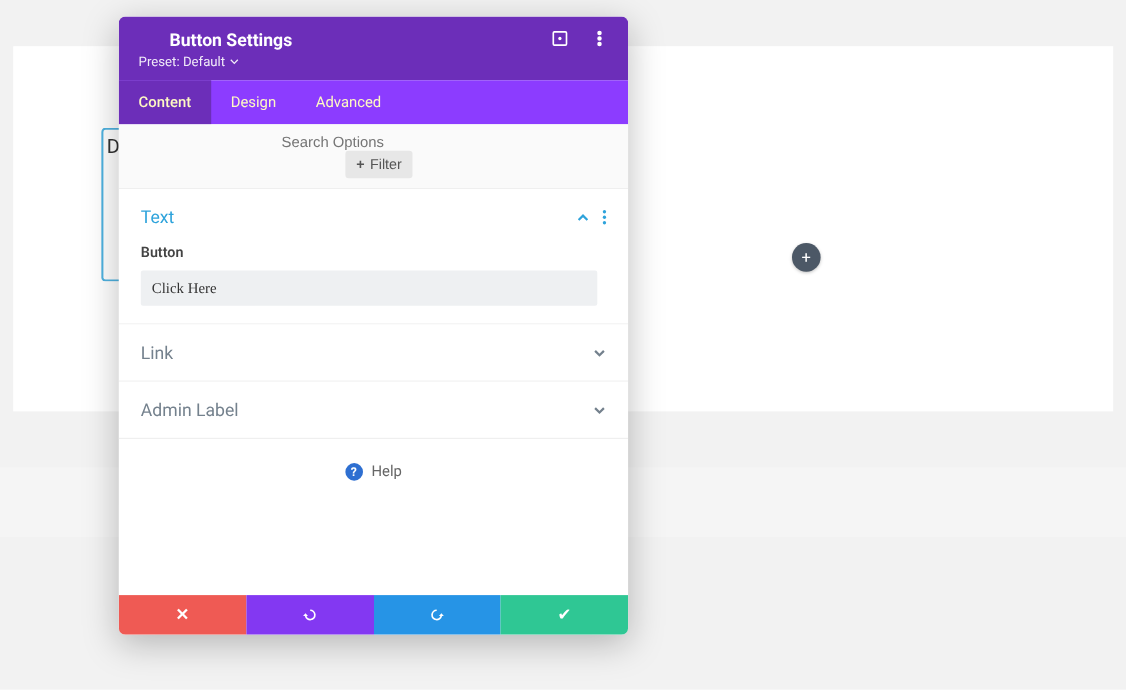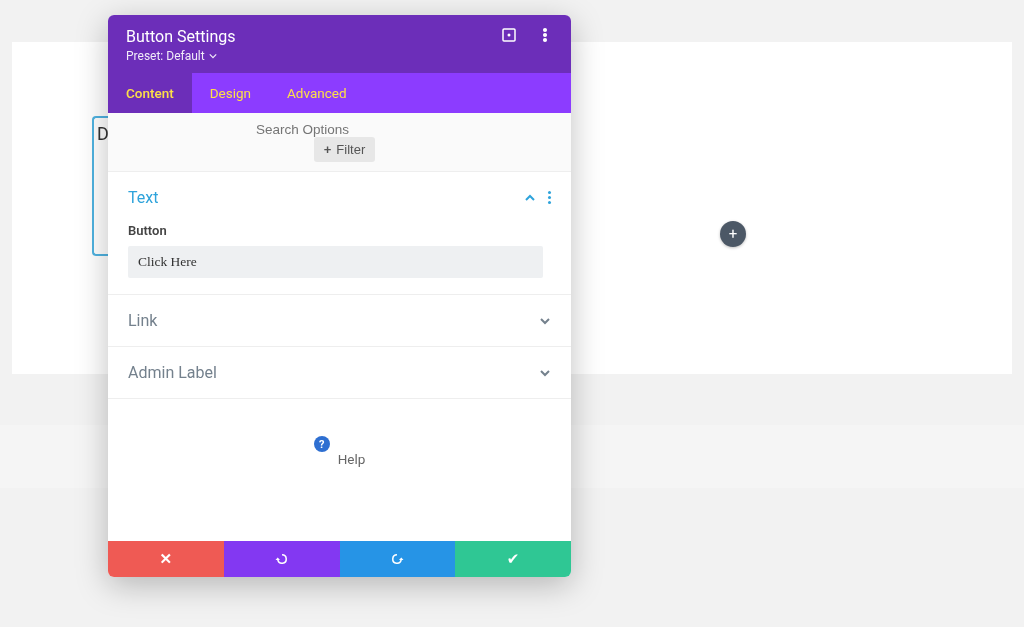--- a/index.html
+++ b/index.html
@@ -28,29 +28,29 @@
     position: absolute; left: 108px; top: 15px; width: 463px; height: 562px;
     background: #fff; border-radius: 6px;
     box-shadow: 0 8px 32px rgba(0,0,0,.25);
     display: flex; flex-direction: column; overflow: hidden;
   }
   .modal-header {
     background: #6c2eb9; color: #fff; padding: 12px 18px 10px 18px;
     display: flex; align-items: flex-start; justify-content: space-between;
   }
   .modal-header .titles { display: flex; flex-direction: column; gap: 3px; }
-  .modal-title { font-size: 16px; font-weight: 400; }
+  .modal-title { font-size: 16px; font-weight: 700; margin-left: 28px; }
   .modal-subtitle { font-size: 12px; opacity: .9; display: flex; align-items: center; gap: 4px; cursor: pointer; }
   .modal-header-icons { display: flex; gap: 20px; align-items: center; }
   .hicon { width: 16px; height: 16px; display: flex; align-items: center; justify-content: center; cursor: pointer; }
   .hicon svg { width: 16px; height: 16px; stroke: #fff; fill: none; stroke-width: 1.5; }
 
   .tabs { background: #8c3cff; display: flex; }
   .tab {
-    padding: 12px 18px; font-size: 13.5px; color: #fde047; cursor: pointer;
+    padding: 12px 18px; font-size: 13.5px; color: #fef9c3; cursor: pointer;
   }
   .tab.active { background: #6c2eb9; font-weight: 500; }
 
   .search-row {
     display: flex; align-items: center; justify-content: space-between;
     padding: 9px 10px 9px 20px; border-bottom: 1px solid #eee; background: #fafafa; flex-direction: column;
   }
   .search-input {
     border: none; background: transparent; font-size: 13.5px; color: #888; outline: none; flex: 1;
   }
@@ -77,21 +77,21 @@
   .panel-body { padding: 0 28px 16px 20px; }
   .field-label { font-size: 13px; color: #444; font-weight: 600; margin-bottom: 8px; }
   .text-input {
     width: 100%; background: #eef0f2; border: none; border-radius: 2px;
     padding: 8px 10px; font-size: 13.5px; color: #333; outline: none; font-family: Liberation Serif, serif;
   }
 
   .help-row { padding: 22px 0; display: flex; align-items: center; justify-content: center; gap: 8px; }
   .help-icon { width: 16px; height: 16px; background: #2e6fd1; border-radius: 50%; color: #fff;
                display: flex; align-items: center; justify-content: center; font-size: 11px; font-weight: 700; }
-  .help-text { font-size: 13.5px; color: #666; cursor: pointer; margin-top: 30px; }
+  .help-text { font-size: 13.5px; color: #666; cursor: pointer; }
 
   .modal-spacer { flex: 1; background: #fff; }
 
   .action-bar { display: flex; height: 36px; }
   .action-btn { flex: 1; display: flex; align-items: center; justify-content: center; cursor: pointer; }
   .ab-red    { background: #ef5a54; }
   .ab-purple { background: #8338f2; }
   .ab-blue   { background: #2694e6; }
   .ab-green  { background: #2fc794; }
   .action-btn svg { width: 16px; height: 16px; fill: #fff; }

